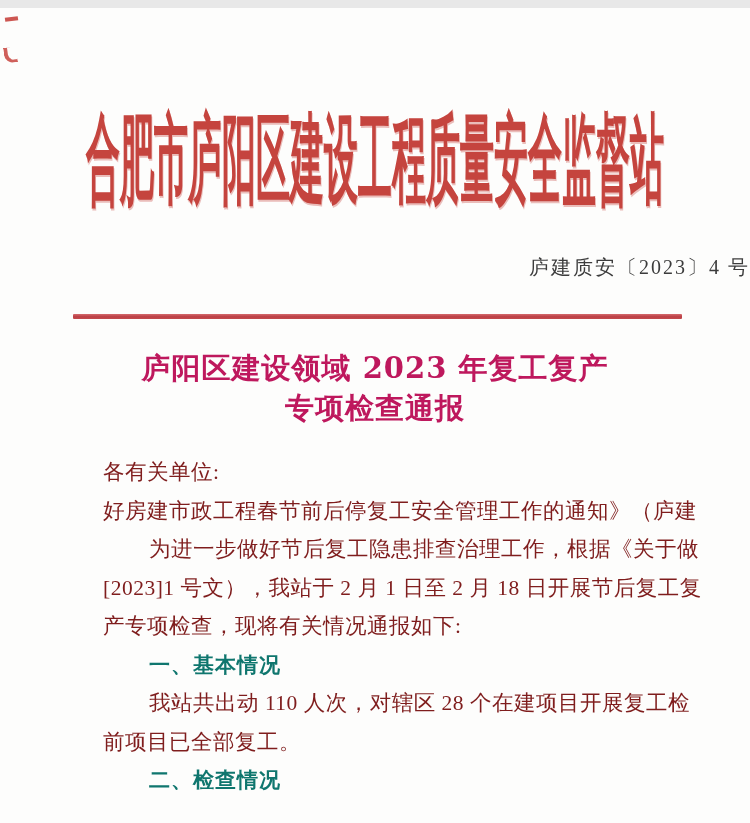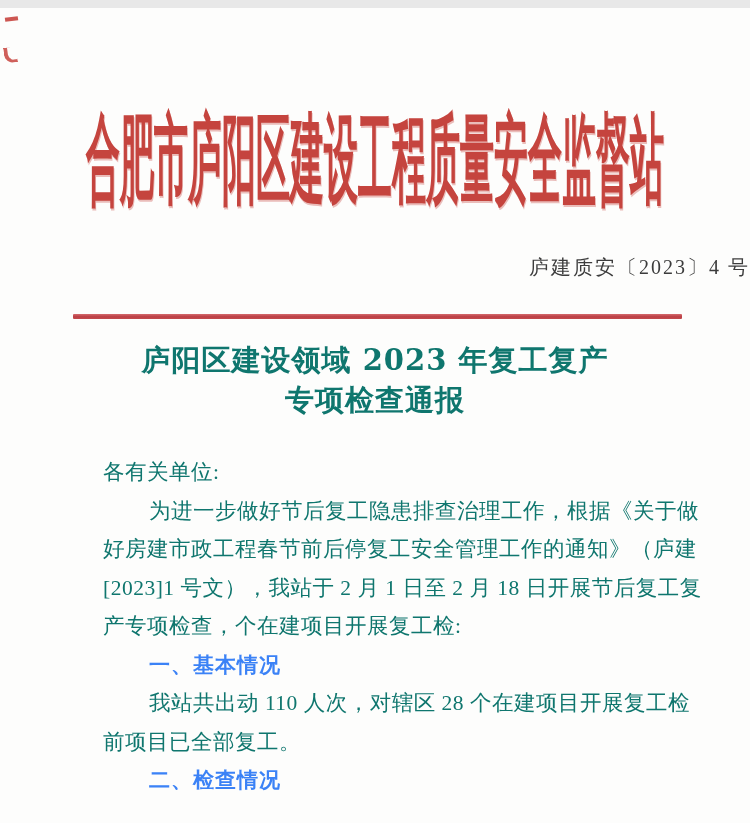--- a/index.html
+++ b/index.html
@@ -66,49 +66,49 @@
     position: absolute;
     left: 73px; top: 306px;
     width: 609px; height: 5px;
     background: linear-gradient(to bottom, #d4696c 0%, #bb3f45 55%, #c34a4e 100%);
     border-radius: 1px;
   }
 
   
   .doc-title {
     position: absolute;
-    left: 0; right: 0; top: 332px;
+    left: 0; right: 0; top: 340px;
     text-align: center;
     font-weight: bold;
-    color: #0f766e;
+    color: #be185d;
     font-size: 29px;
     line-height: 40px;
     letter-spacing: 1px;
     font-family: "DejaVu Serif", "Liberation Serif", serif;
   }
 
   
   .body-block {
     position: absolute;
     left: 103px; top: 445px;
     width: 572px;
   }
   .body-line {
     height: 38.5px;
     line-height: 38.5px;
     font-size: 21.5px;
     letter-spacing: 0.5px;
     white-space: nowrap;
-    color: #0f766e;
+    color: #7f1d1d;
     font-family: Liberation Serif, serif;
   }
   .body-line.indent { padding-left: 46px; }
   .body-line.heading {
     font-weight: bold;
-    color: #3b82f6;
+    color: #0f766e;
     font-family: "DejaVu Sans", "Liberation Sans", sans-serif;
     font-size: 21px;
     letter-spacing: 1px;
   }
 </style>
 </head>
 <body>
 
 <div class="page">
 
@@ -123,23 +123,23 @@
 
   <div class="red-rule"></div>
 
   <div class="doc-title">
     <div>庐阳区建设领域 2023 年复工复产</div>
     <div>专项检查通报</div>
   </div>
 
   <div class="body-block">
     <div class="body-line">各有关单位:</div>
+    <div class="body-line">好房建市政工程春节前后停复工安全管理工作的通知》（庐建</div>
     <div class="body-line indent">为进一步做好节后复工隐患排查治理工作，根据《关于做</div>
-    <div class="body-line">好房建市政工程春节前后停复工安全管理工作的通知》（庐建</div>
     <div class="body-line">[2023]1 号文），我站于 2 月 1 日至 2 月 18 日开展节后复工复</div>
-    <div class="body-line">产专项检查，个在建项目开展复工检:</div>
+    <div class="body-line">产专项检查，现将有关情况通报如下:</div>
     <div class="body-line indent heading">一、基本情况</div>
     <div class="body-line indent">我站共出动 110 人次，对辖区 28 个在建项目开展复工检</div>
     <div class="body-line">前项目已全部复工。</div>
     <div class="body-line indent heading">二、检查情况</div>
   </div>
 
 </div>
 
 </body></html>

